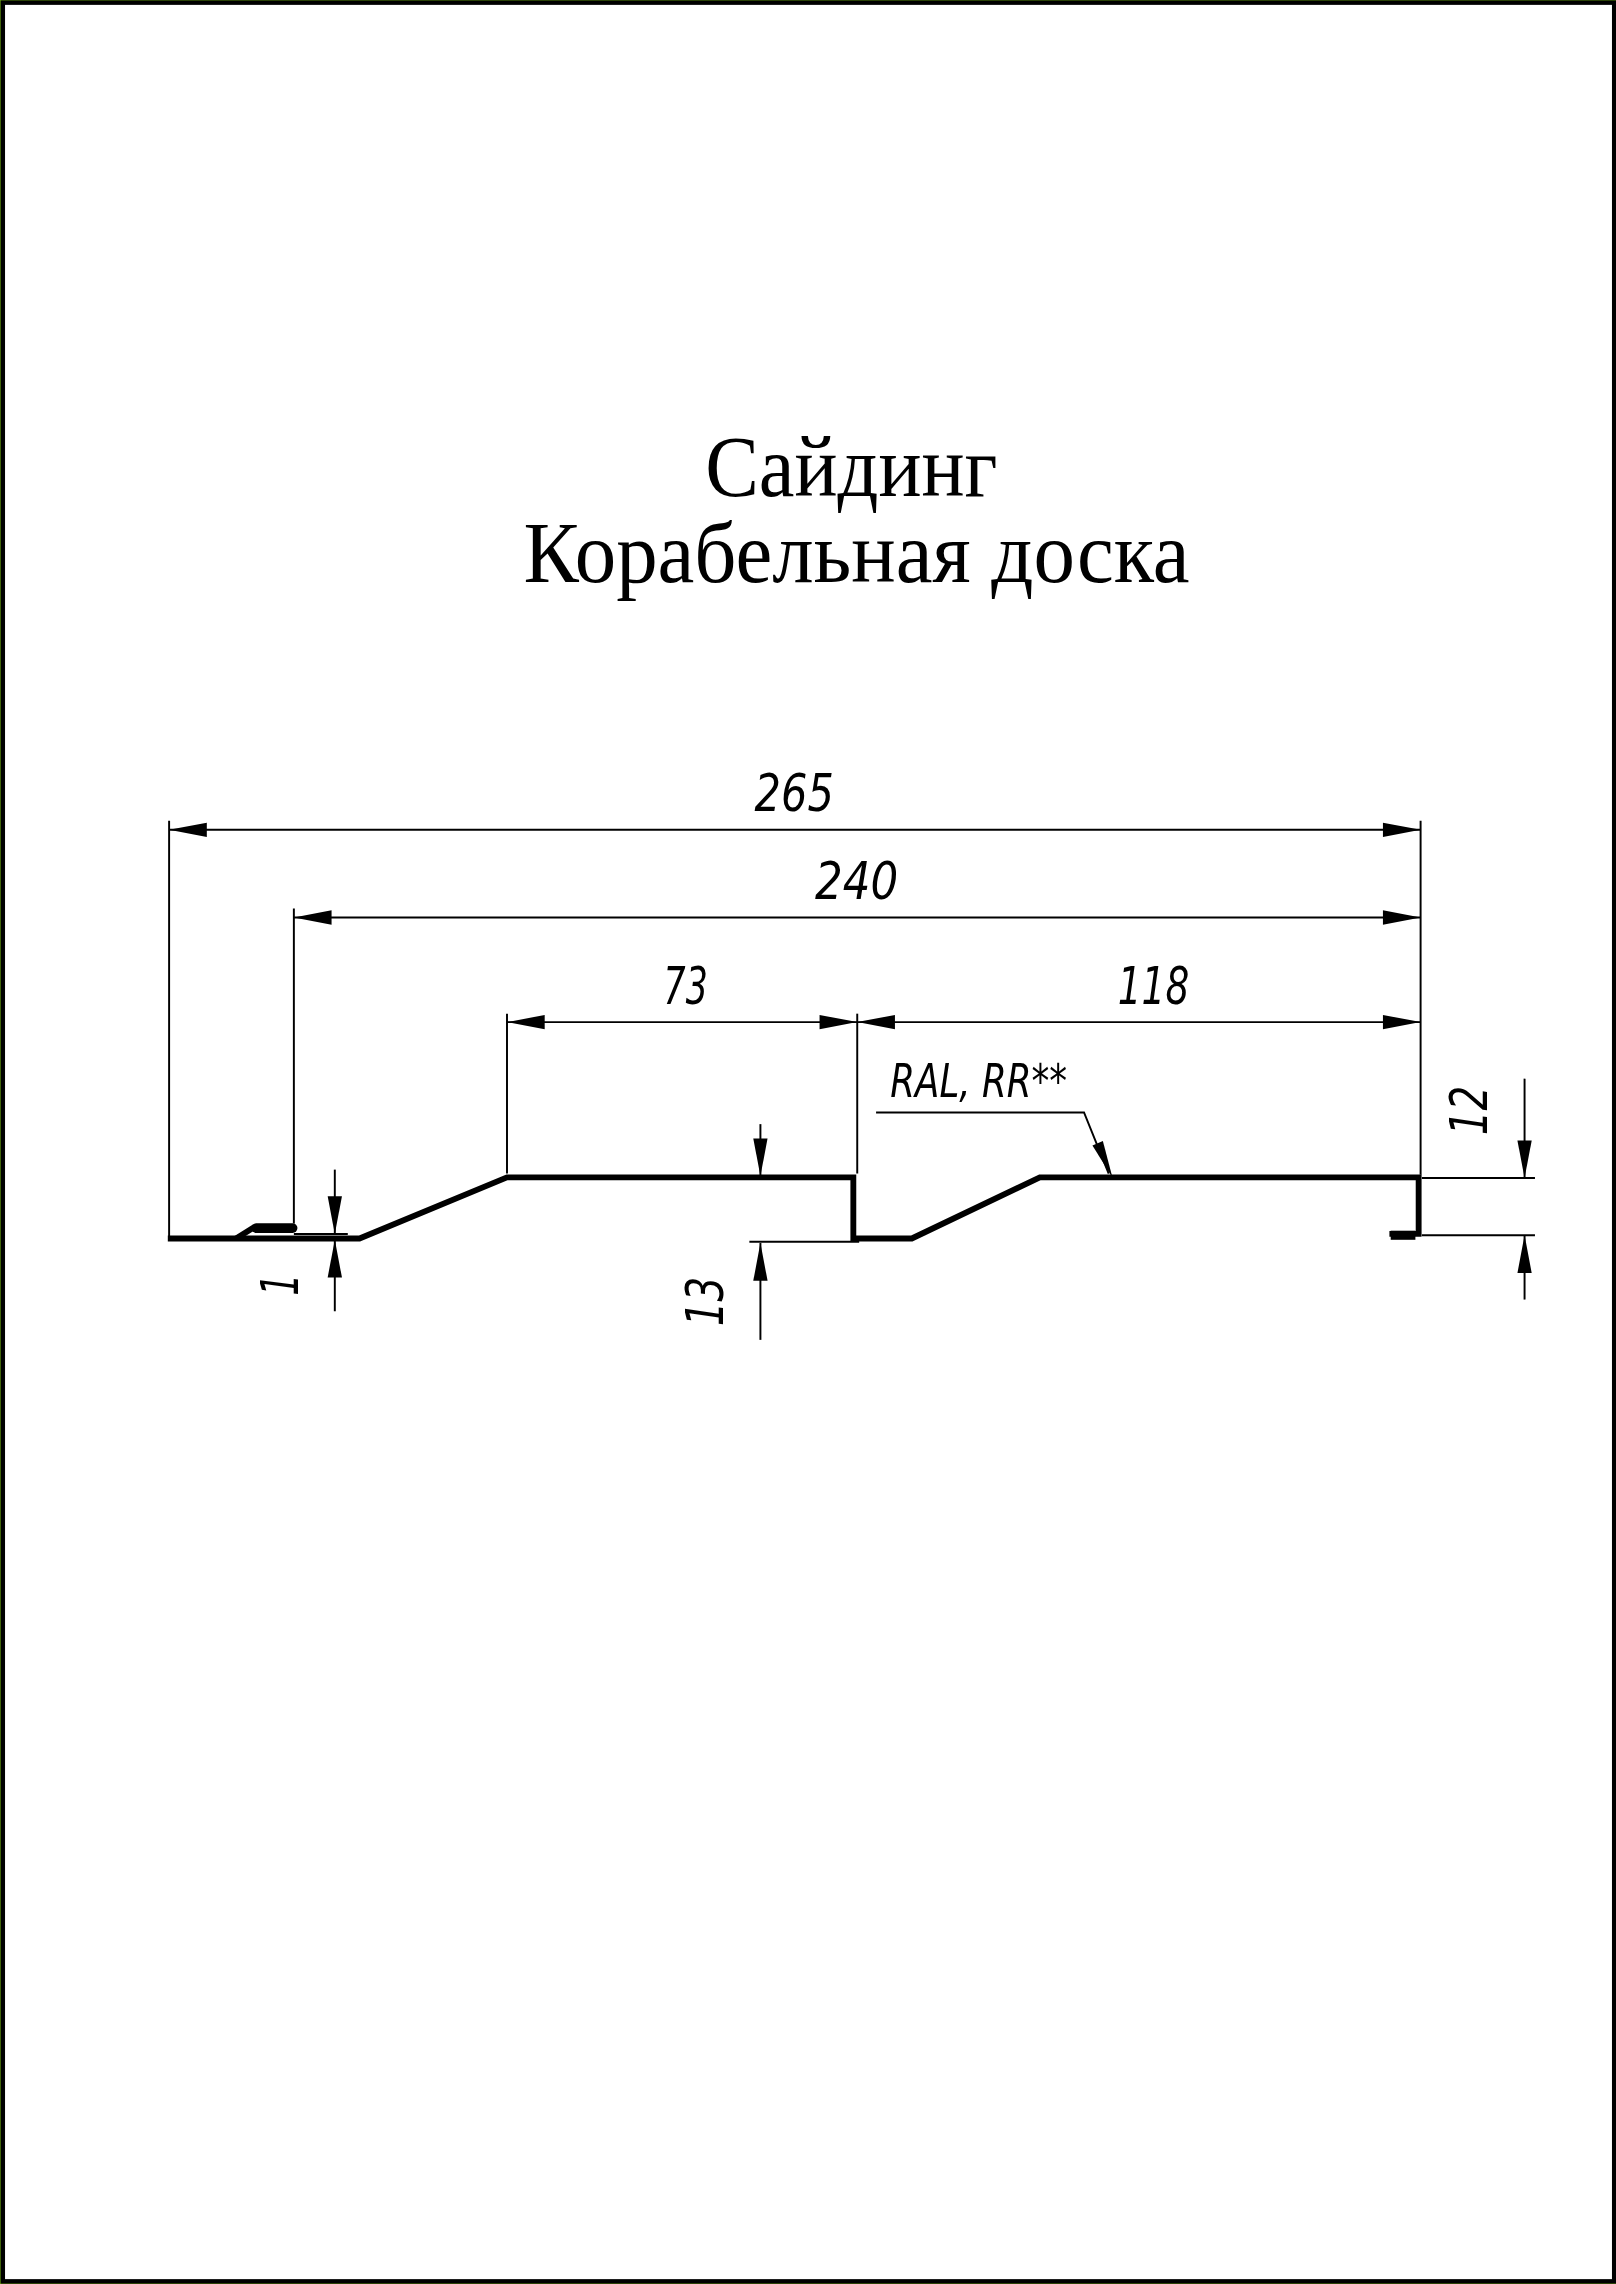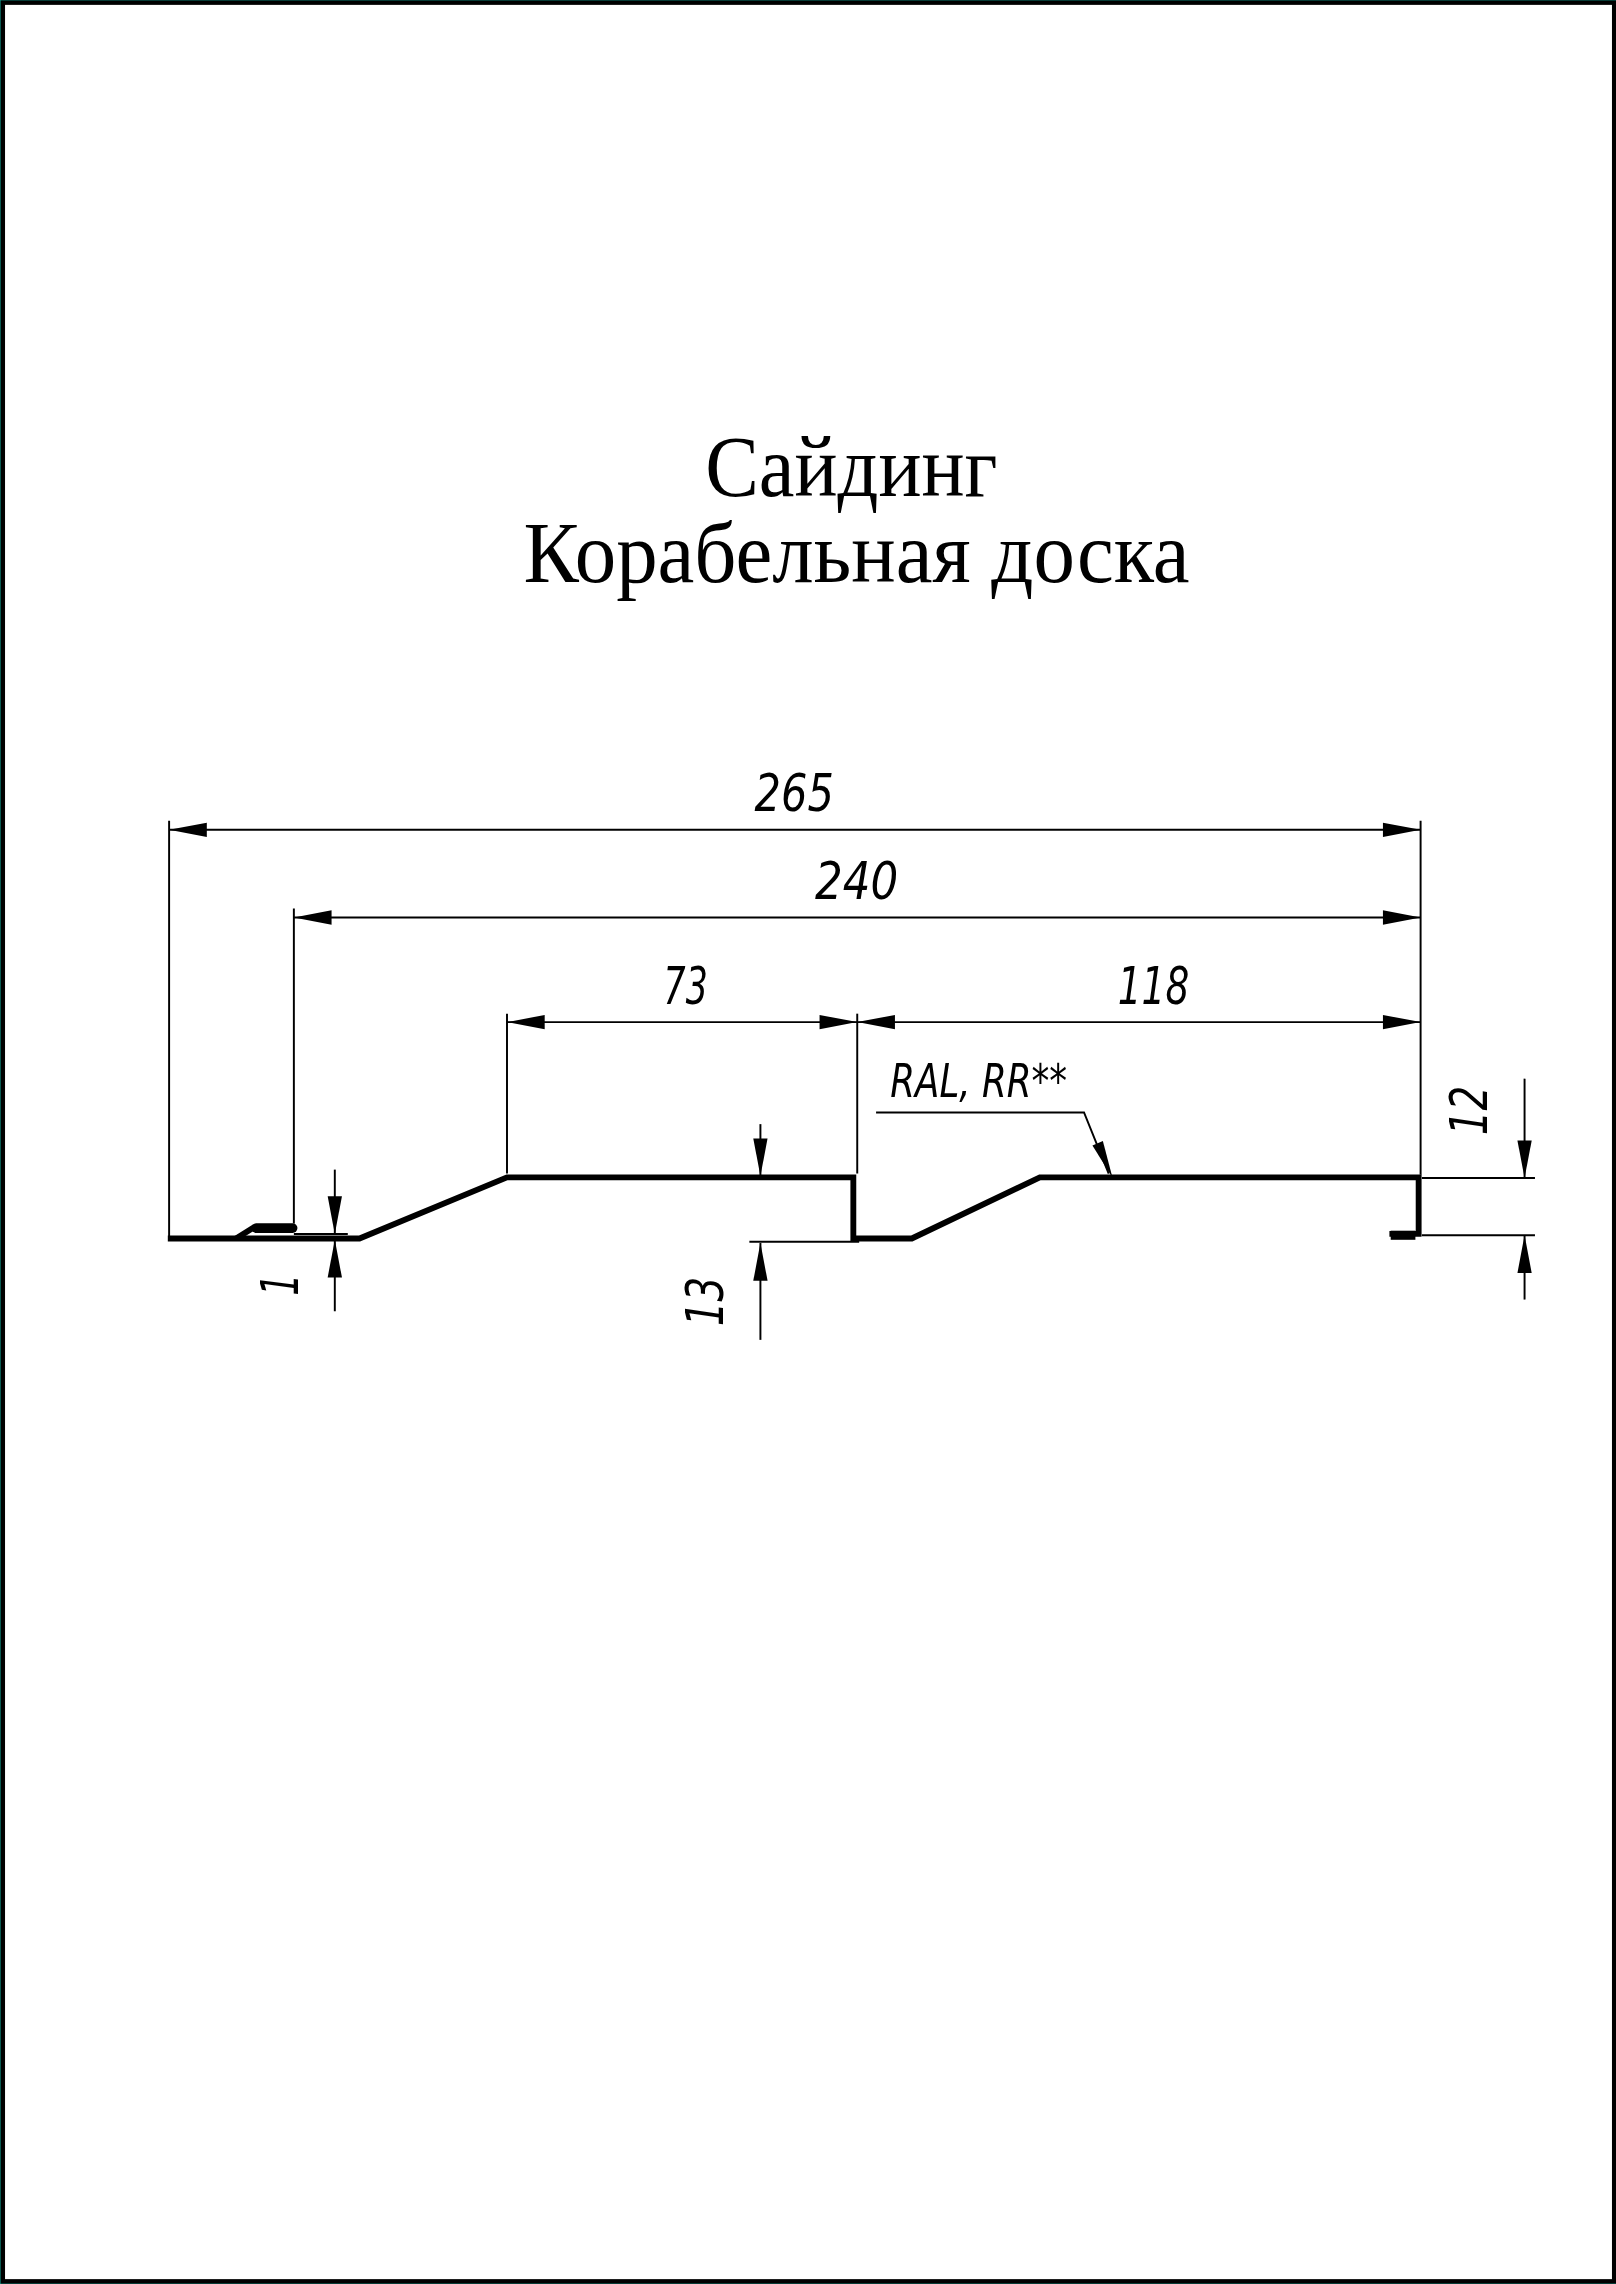--- a/index.html
+++ b/index.html
@@ -4,21 +4,21 @@
 <style>
   html, body {
     margin: 0;
     padding: 0;
     background: #ffffff;
   }
   .page {
     position: relative;
     width: 1617px;
     height: 2284px;
-    background: #14b8a6;
+    background: #84cc16;
     font-family: "Liberation Sans", sans-serif;
   }
   svg { display: block; }
 
   .title-text {
     font-family: "Liberation Serif", "DejaVu Serif", serif;
     font-size: 134px;
     fill: #000000;
   }
   .dim-text {

